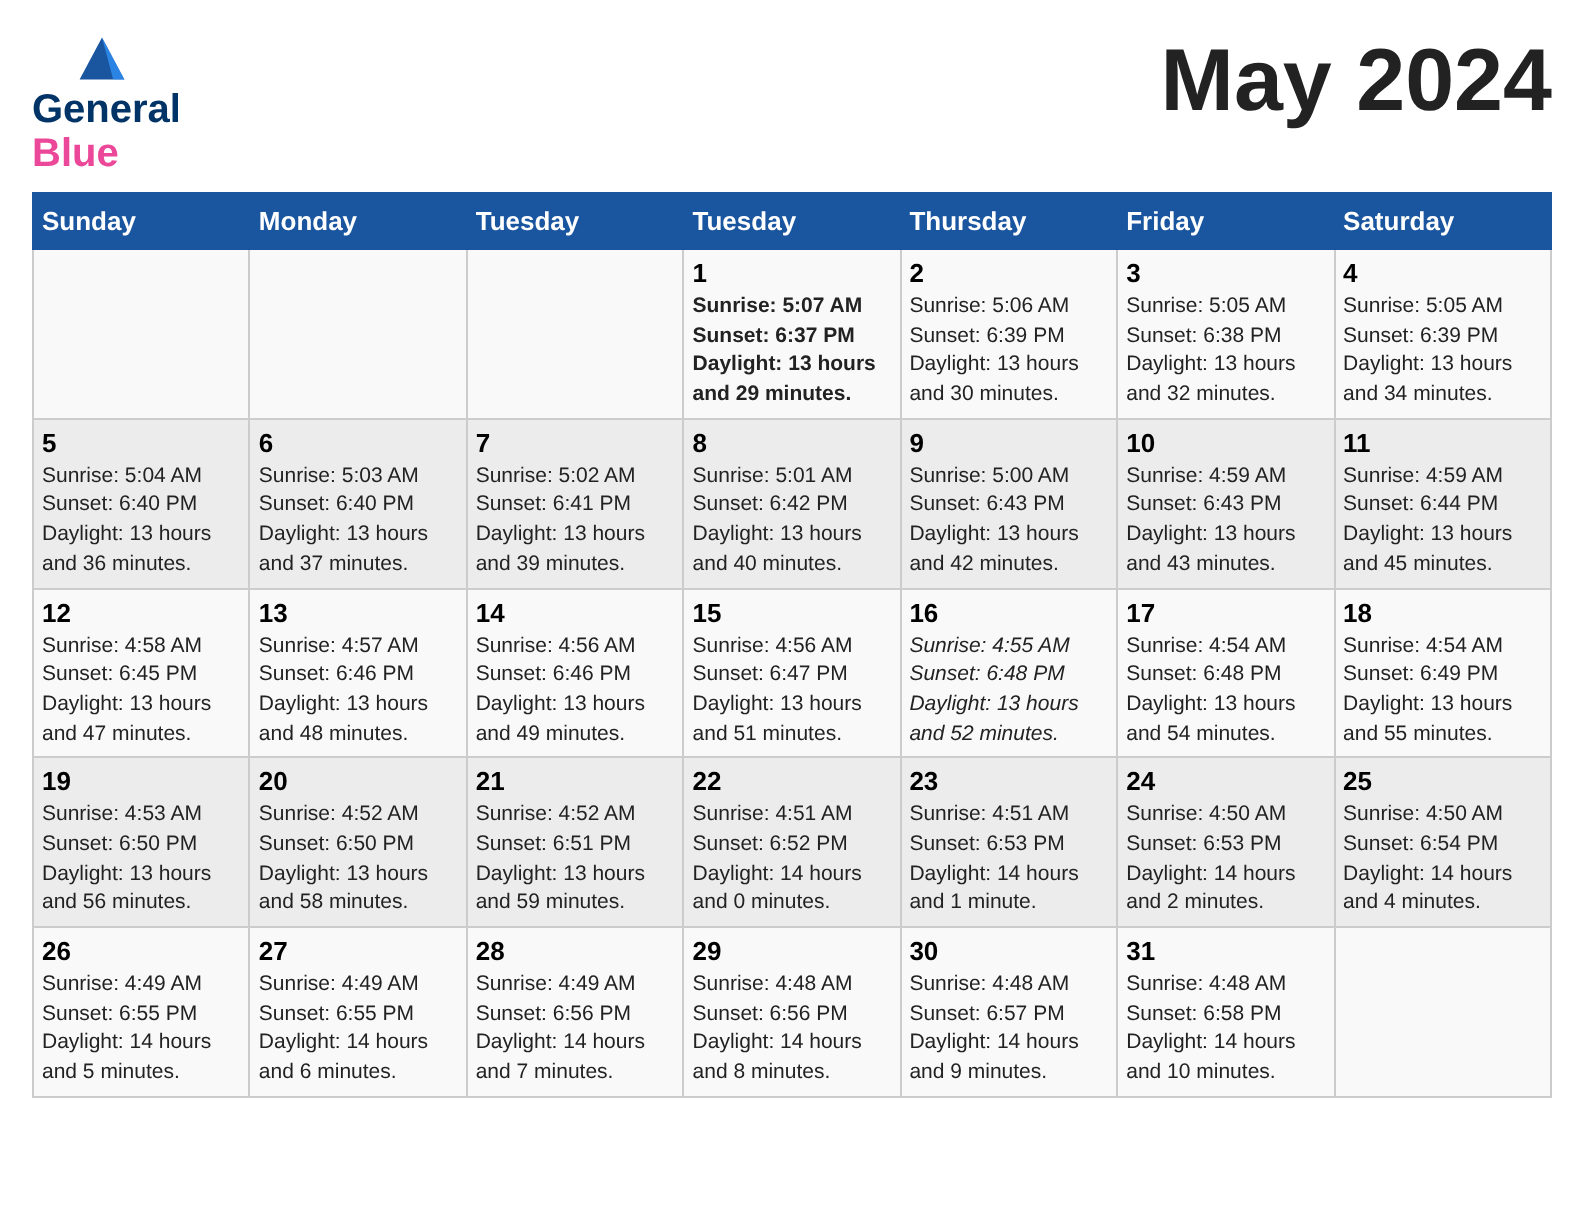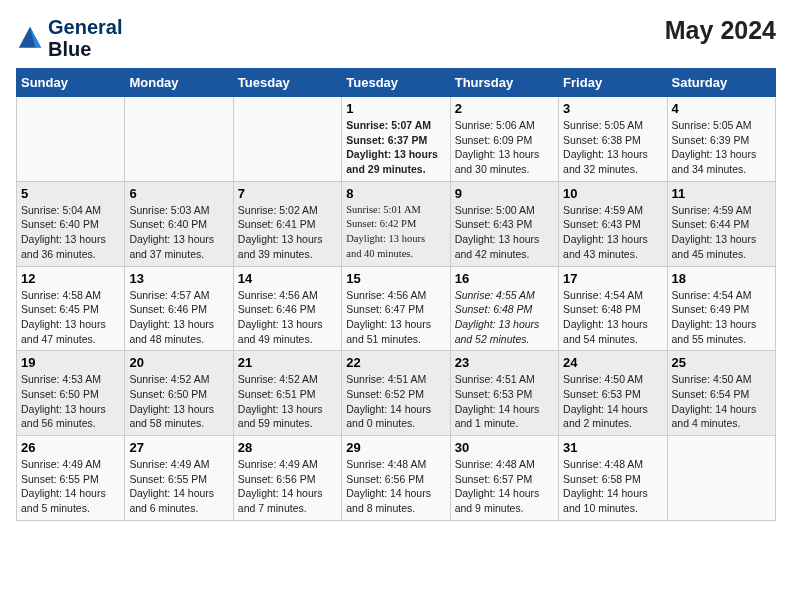--- a/index.html
+++ b/index.html
@@ -12,40 +12,41 @@
     }
     .header {
       display: flex;
       justify-content: space-between;
       align-items: flex-start;
       margin-bottom: 8px;
     }
     .logo {
       display: flex;
       align-items: center;
+      flex-direction: column;
     }
     .logo-text {
       font-size: 20px;
       font-weight: bold;
       color: #003366;
       line-height: 1.1;
     }
     .logo-text span {
-      color: #0f172a;
+      color: #ec4899;
     }
     .logo-icon {
       width: 28px;
       height: 28px;
       margin-right: 4px;
     }
     .title-block {
       text-align: right;
     }
     .main-title {
-      font-size: 25px;
+      font-size: 44px;
       font-weight: bold;
       color: #222;
     }
     .subtitle {
       font-size: 15px;
       color: #333;
     }
     table {
       width: 100%;
       border-collapse: collapse;
@@ -126,21 +127,21 @@
         <td>
           <div class="day-num">1</div>
           <div class="cell-content" style="white-space: pre-line; font-weight: bold;">Sunrise: 5:07 AM
 Sunset: 6:37 PM
 Daylight: 13 hours
 and 29 minutes.</div>
         </td>
         <td>
           <div class="day-num">2</div>
           <div class="cell-content" style="white-space: pre-line;">Sunrise: 5:06 AM
-Sunset: 6:09 PM
+Sunset: 6:39 PM
 Daylight: 13 hours
 and 30 minutes.</div>
         </td>
         <td>
           <div class="day-num">3</div>
           <div class="cell-content" style="white-space: pre-line;">Sunrise: 5:05 AM
 Sunset: 6:38 PM
 Daylight: 13 hours
 and 32 minutes.</div>
         </td>
@@ -169,21 +170,21 @@
         </td>
         <td>
           <div class="day-num">7</div>
           <div class="cell-content" style="white-space: pre-line;">Sunrise: 5:02 AM
 Sunset: 6:41 PM
 Daylight: 13 hours
 and 39 minutes.</div>
         </td>
         <td>
           <div class="day-num">8</div>
-          <div class="cell-content" style="white-space: pre-line; font-family: Liberation Serif, serif;">Sunrise: 5:01 AM
+          <div class="cell-content" style="white-space: pre-line;">Sunrise: 5:01 AM
 Sunset: 6:42 PM
 Daylight: 13 hours
 and 40 minutes.</div>
         </td>
         <td>
           <div class="day-num">9</div>
           <div class="cell-content" style="white-space: pre-line;">Sunrise: 5:00 AM
 Sunset: 6:43 PM
 Daylight: 13 hours
 and 42 minutes.</div>

